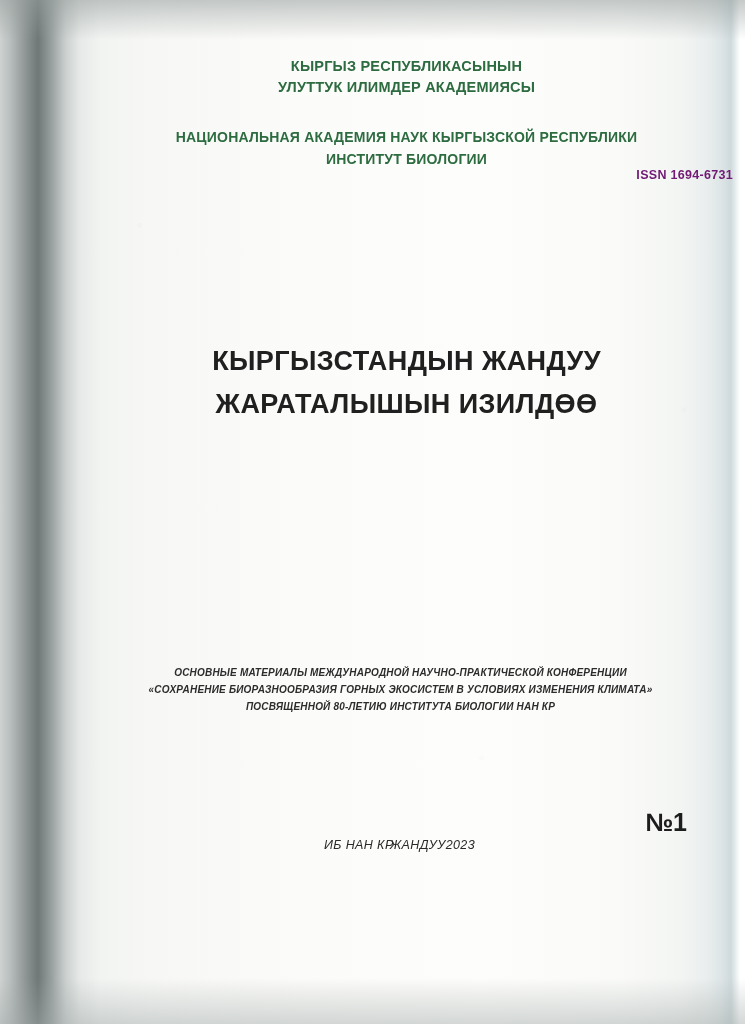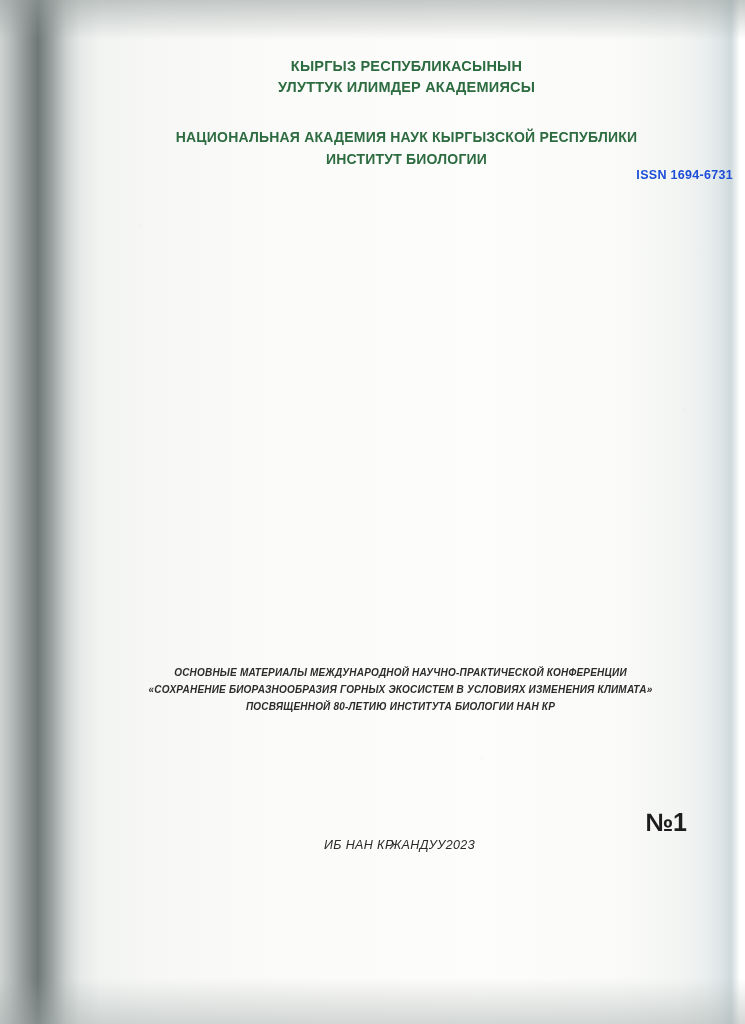--- a/index.html
+++ b/index.html
@@ -95,21 +95,21 @@
     font-size: 14px;
     line-height: 22px;
   }
 
   .issn {
     position: absolute;
     top: 168px;
     right: 10px;
     font-size: 12.5px;
     font-weight: bold;
-    color: #1d4ed8;
+    color: #701a75;
     letter-spacing: 0.3px;
   }
 
   .title-block {
     position: absolute;
     top: 340px;
     left: 0;
     right: 0;
     text-align: center;
     color: #202020;
@@ -201,20 +201,24 @@
       </div>
       <div class="block2">
         <div class="line">НАЦИОНАЛЬНАЯ АКАДЕМИЯ НАУК КЫРГЫЗСКОЙ РЕСПУБЛИКИ</div>
         <div class="line">ИНСТИТУТ БИОЛОГИИ</div>
       </div>
     </div>
 
     <div class="issn">ISSN 1694-6731</div>
 
     <div class="title-block">
+      <div class="title-ky">
+        <div class="tline">КЫРГЫЗСТАНДЫН ЖАНДУУ</div>
+        <div class="tline">ЖАРАТАЛЫШЫН ИЗИЛДӨӨ</div>
+      </div>
     </div>
 
     <div class="subtitle">
       <div>ОСНОВНЫЕ МАТЕРИАЛЫ МЕЖДУНАРОДНОЙ НАУЧНО-ПРАКТИЧЕСКОЙ КОНФЕРЕНЦИИ</div>
       <div>«СОХРАНЕНИЕ БИОРАЗНООБРАЗИЯ ГОРНЫХ ЭКОСИСТЕМ В УСЛОВИЯХ ИЗМЕНЕНИЯ КЛИМАТА»</div>
       <div>ПОСВЯЩЕННОЙ 80-ЛЕТИЮ ИНСТИТУТА БИОЛОГИИ НАН КР</div>
     </div>
 
     <div class="issue-number">№1</div>
 

